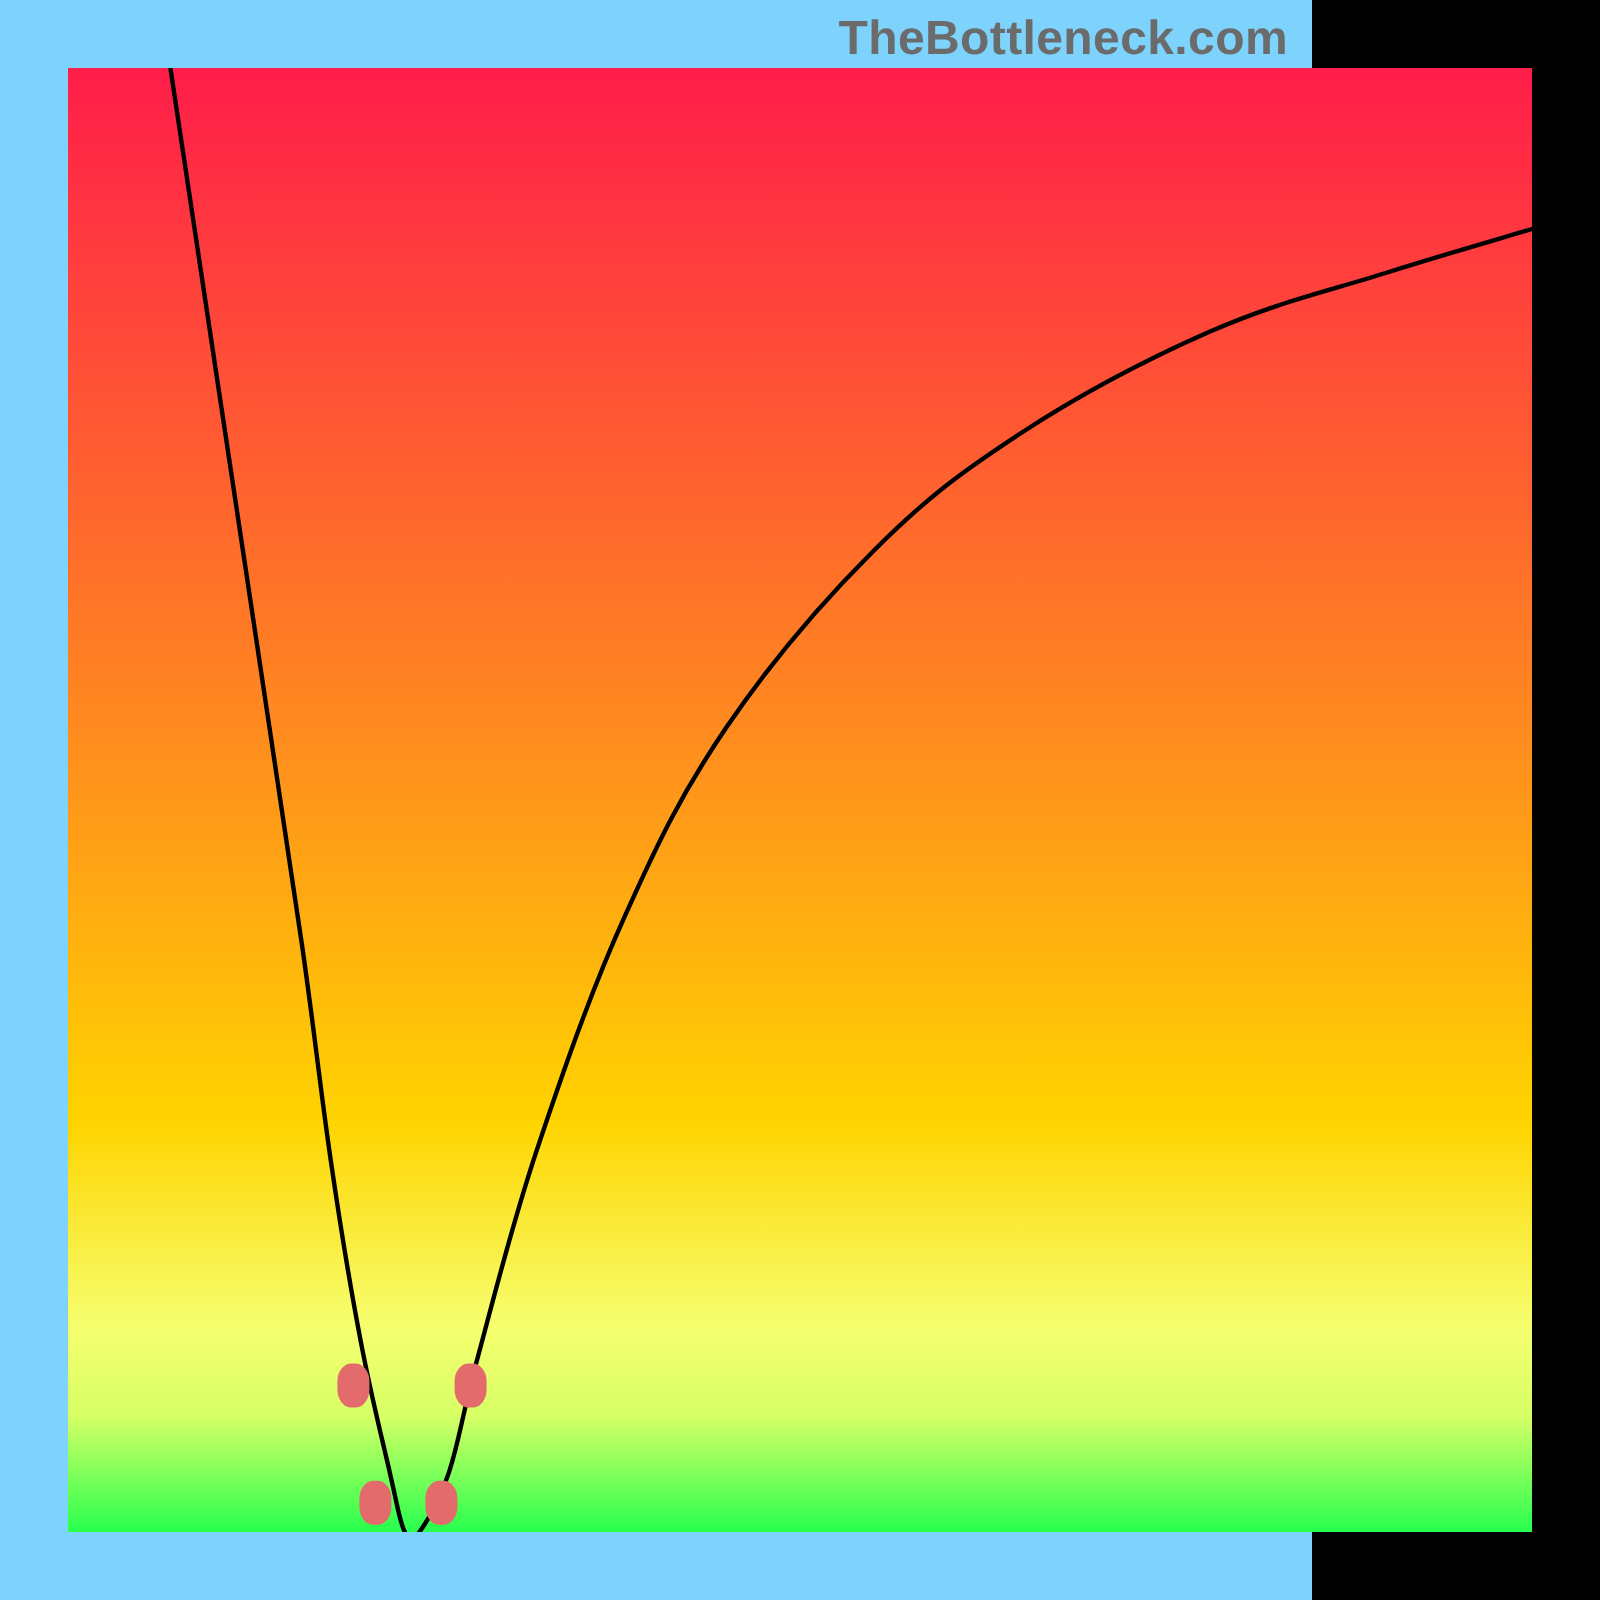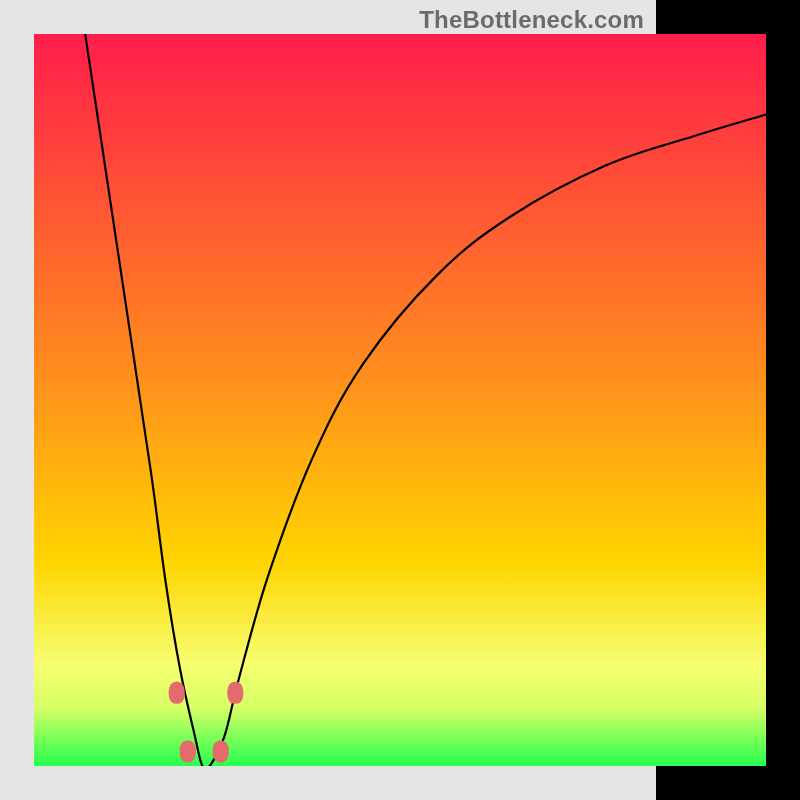--- a/index.html
+++ b/index.html
@@ -9,21 +9,21 @@
     height: 800px;
     background: #000;
     overflow: hidden;
   }
   .frame {
     position: absolute;
     left: 0;
     top: 0;
     width: 656px;
     height: 800px;
-    background: #e5e5e5;
+    background: #7dd3fc;
   }
   .watermark {
     position: absolute;
     top: 6px;
     right: 12px;
     font-family: Arial, Helvetica, sans-serif;
     font-size: 24px;
     font-weight: 600;
     color: #6b6b6b;
     letter-spacing: 0.2px;

